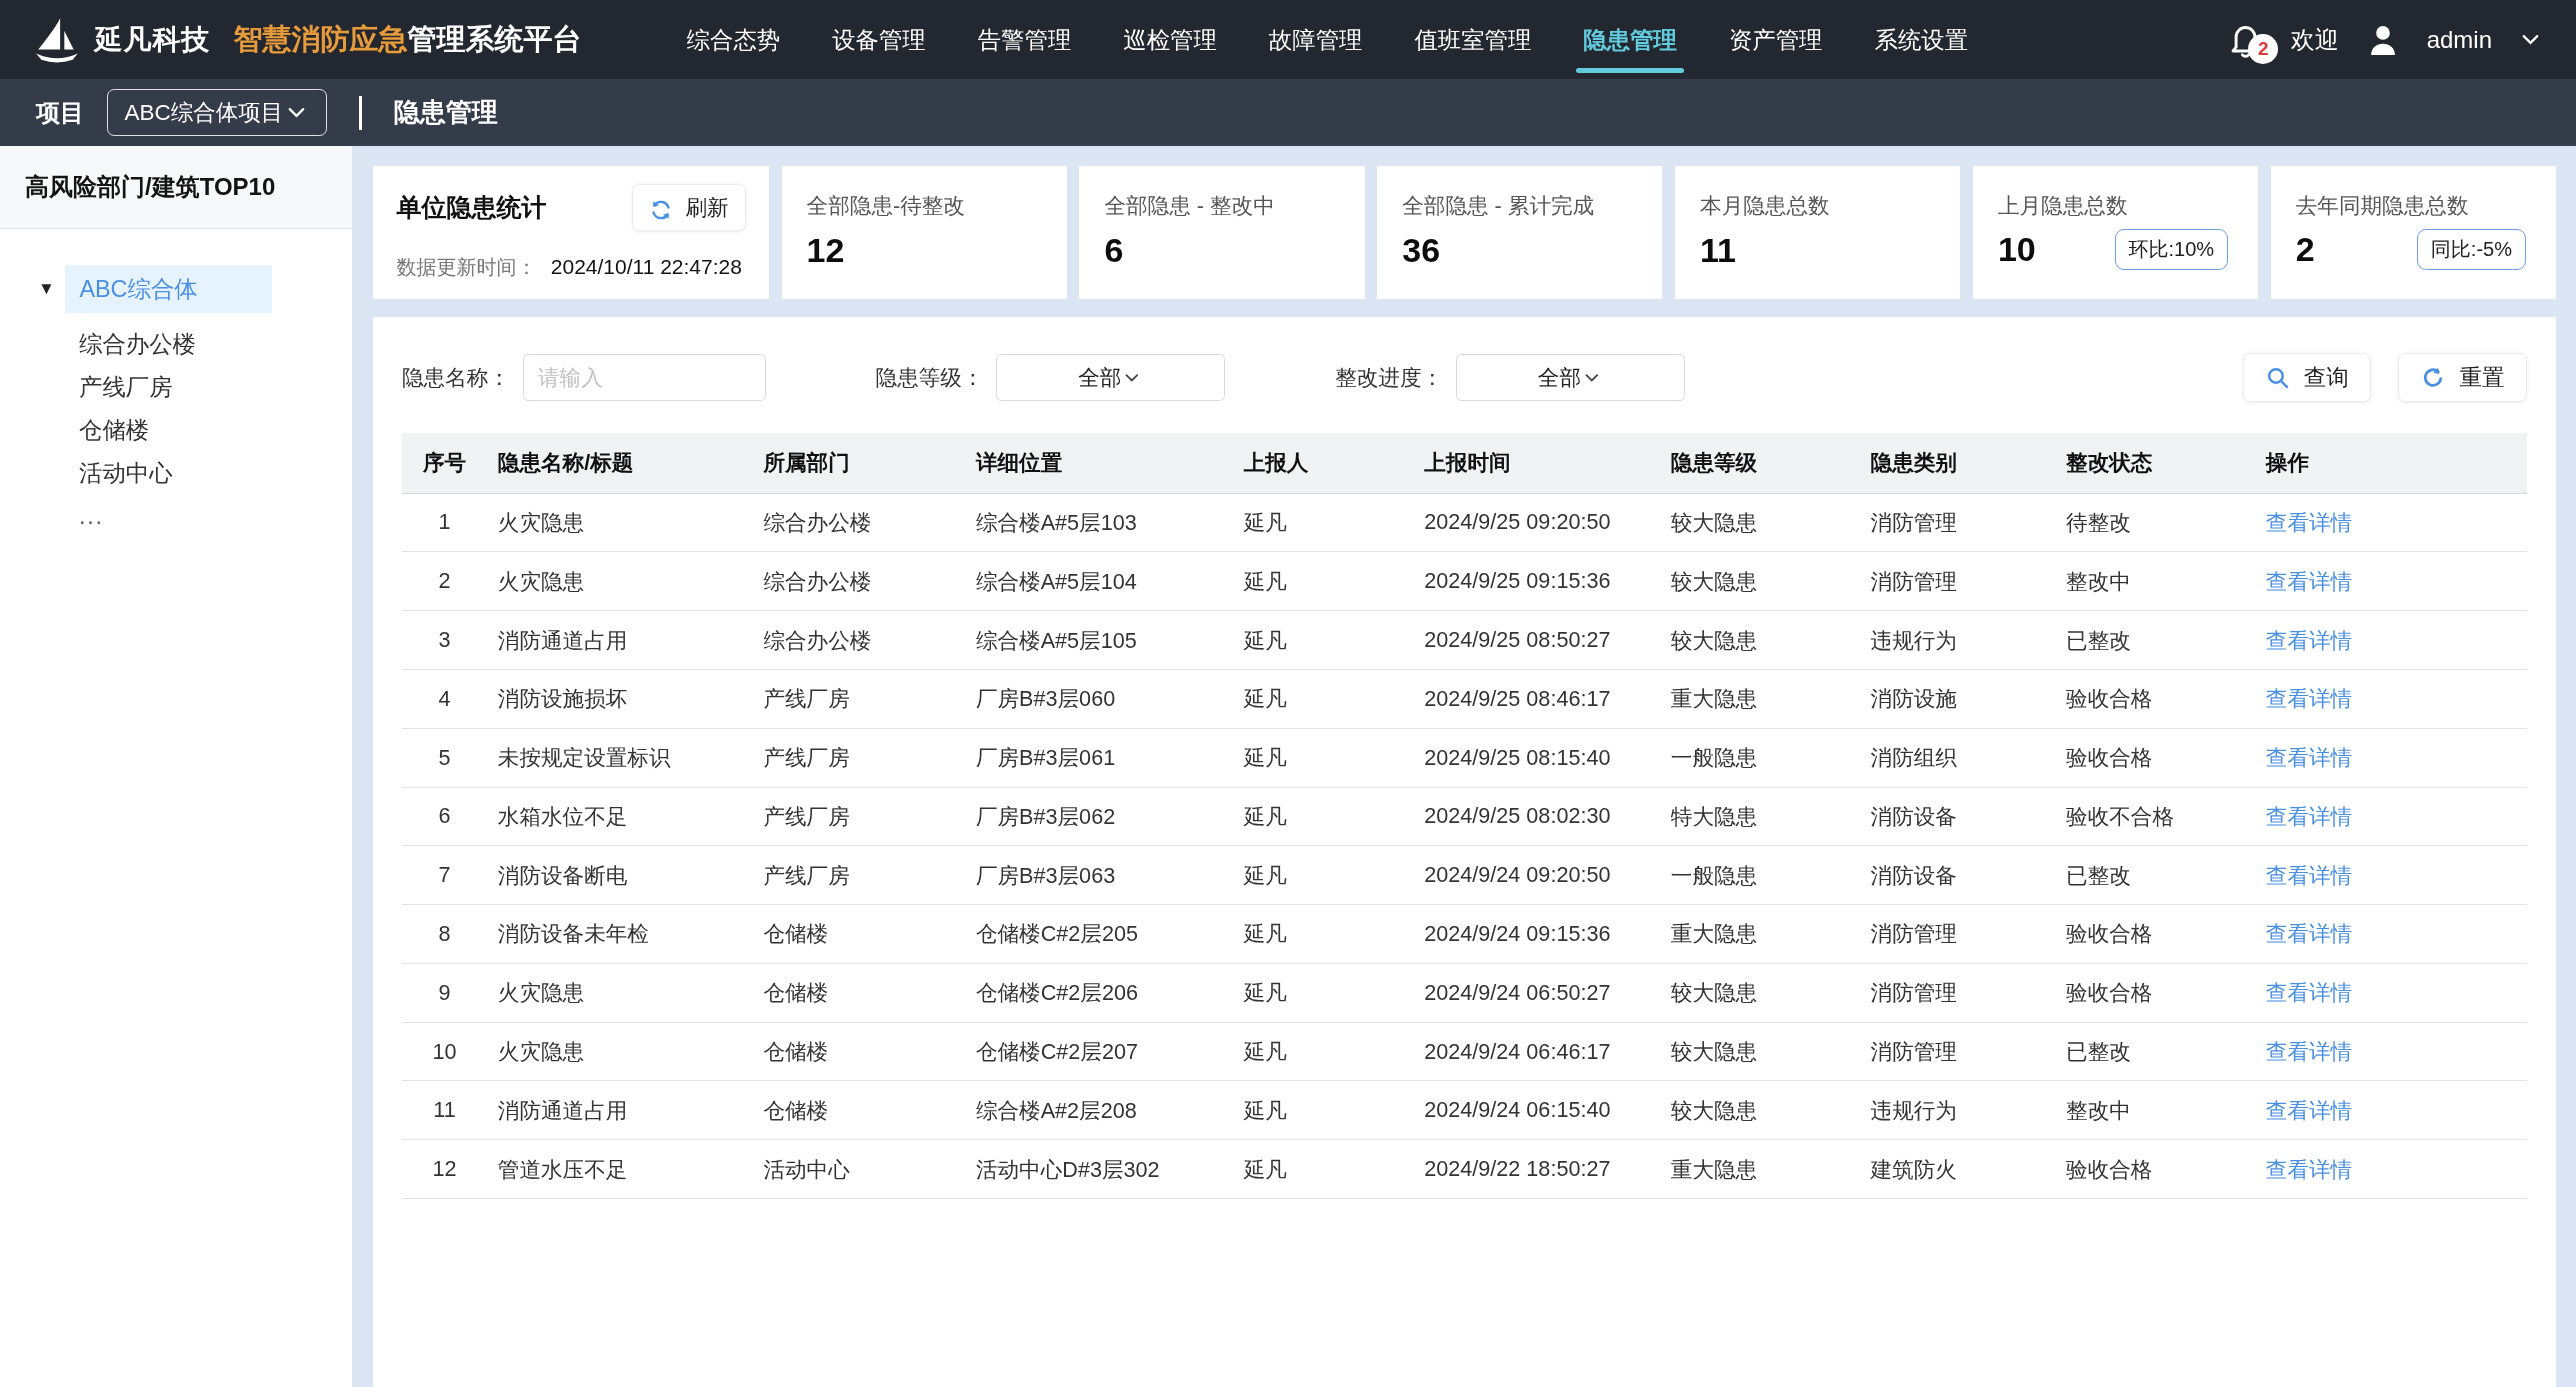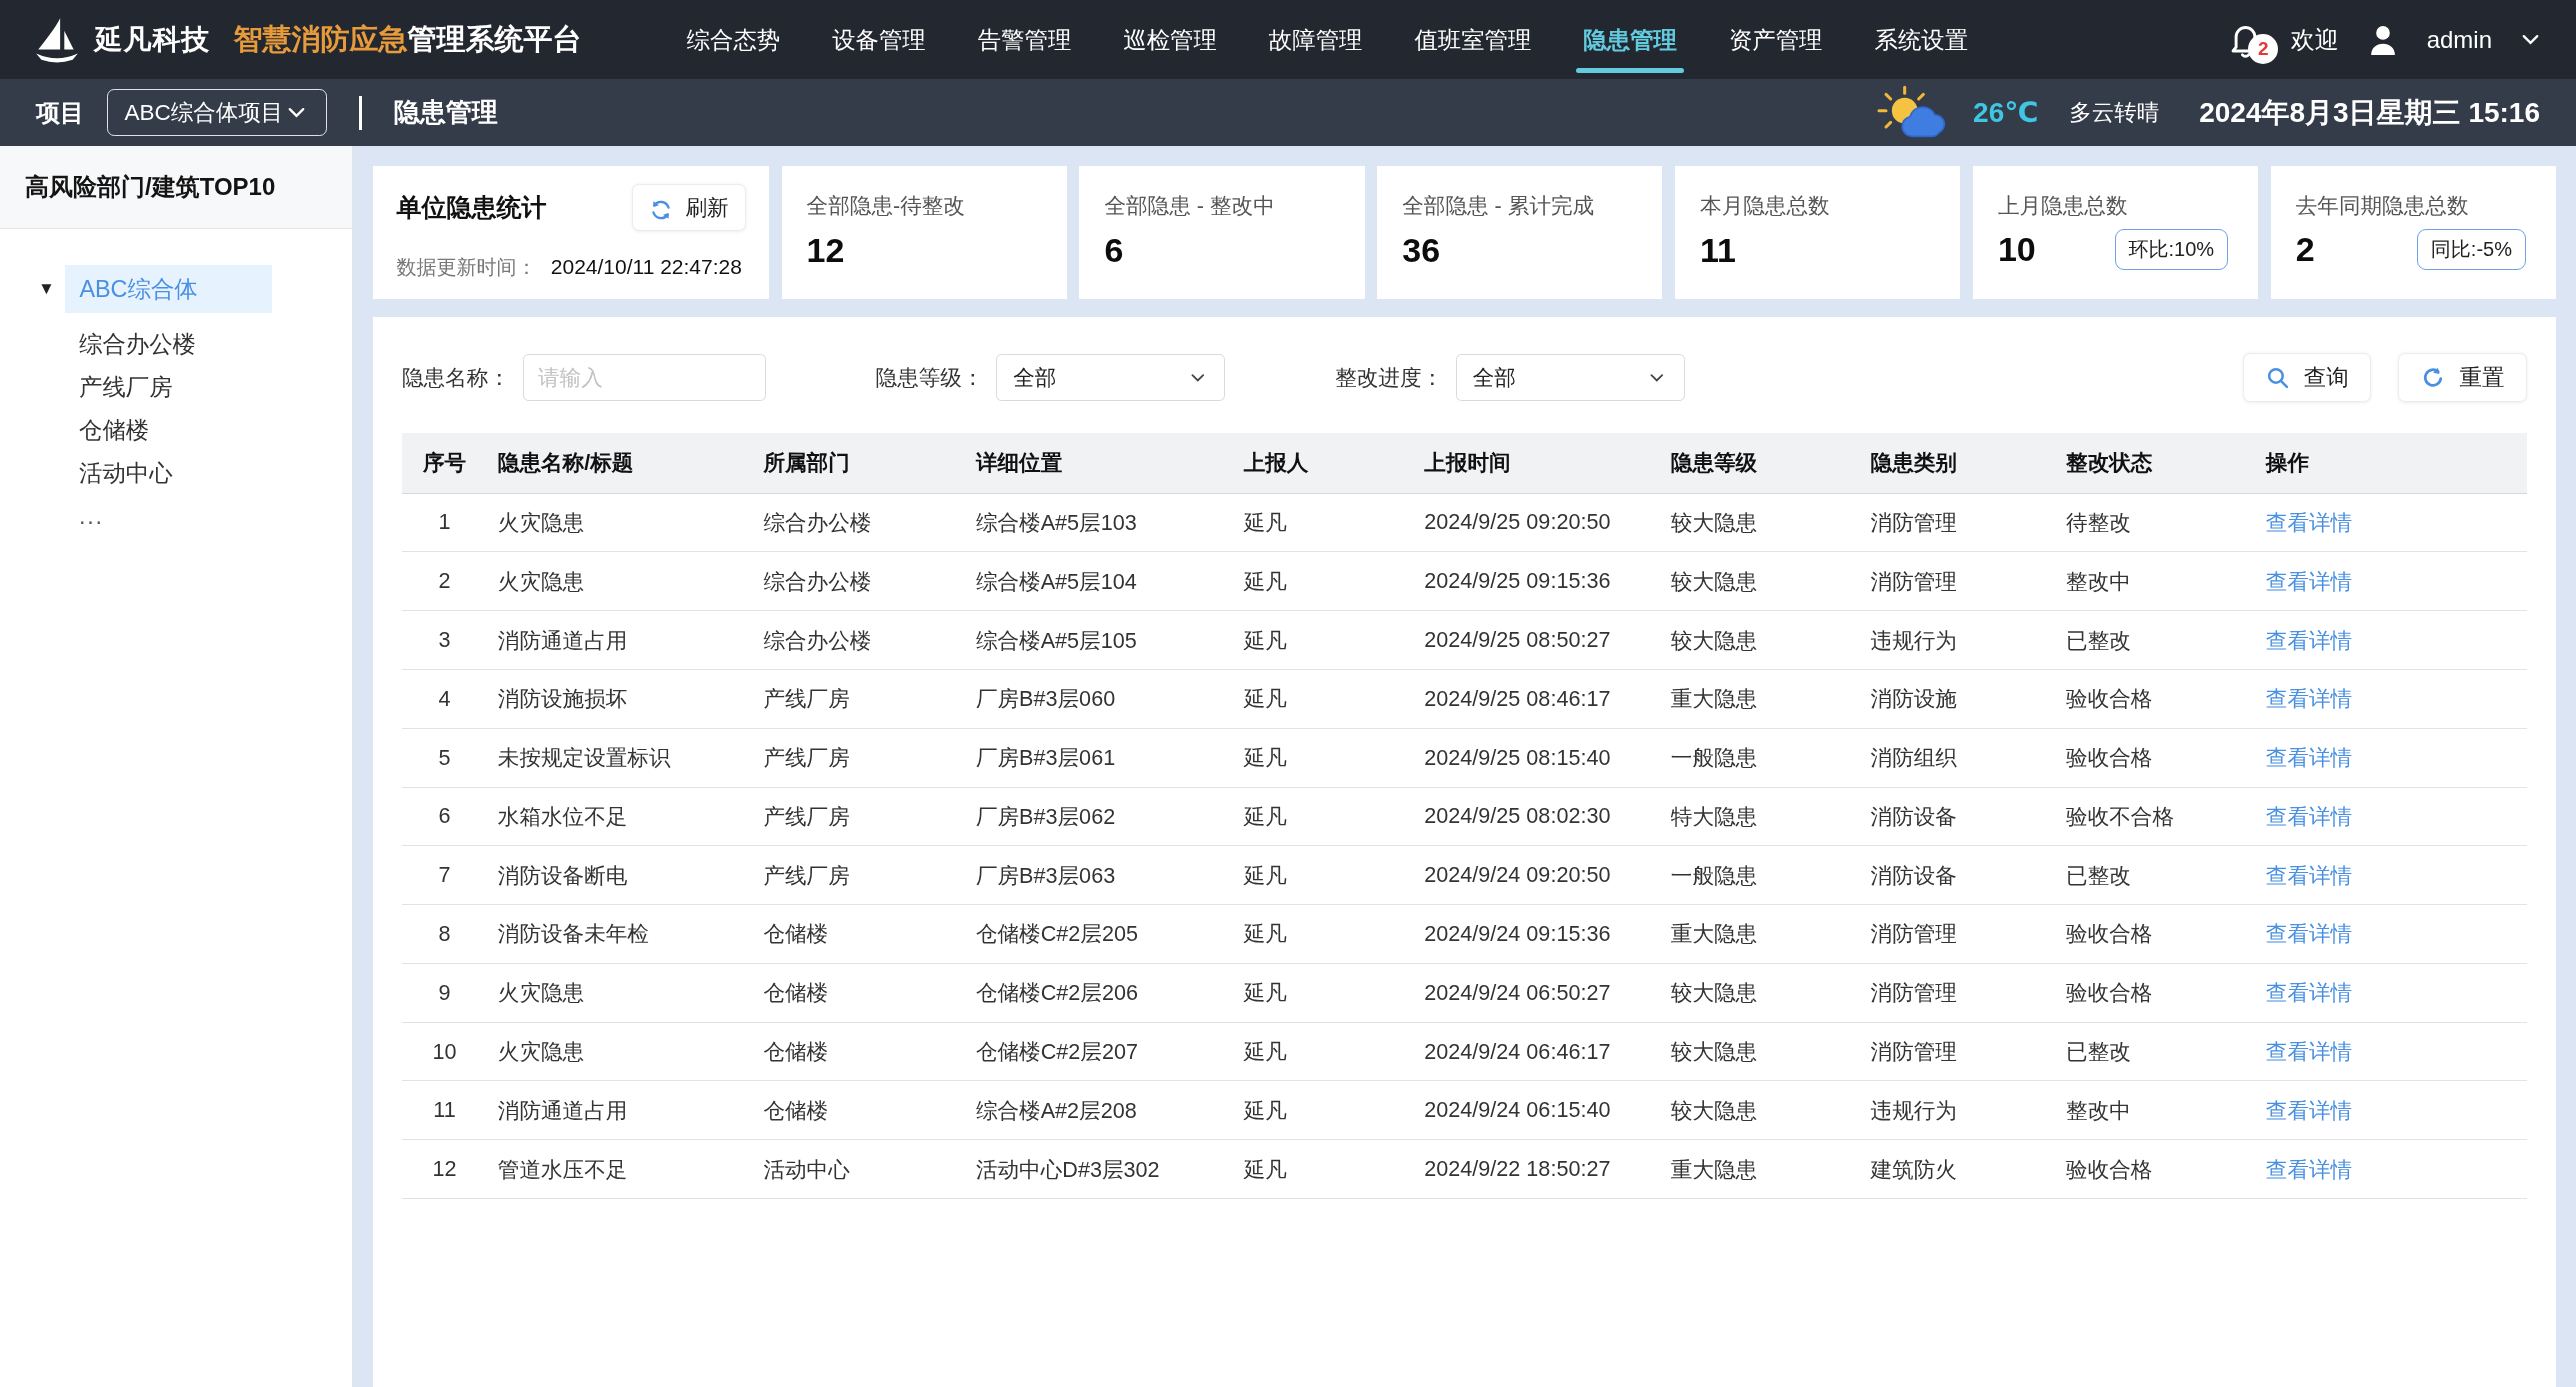--- a/index.html
+++ b/index.html
@@ -65,21 +65,21 @@
   .stat-value{font-size:34px; font-weight:bold; color:#0d0d0d;}
   .stat-badge{border:1.8px solid var(--badge-border); border-radius:9px; padding:6.3px 12.6px; font-size:20px; color:#222; margin-right:5.4px;}
   
   .panel{margin-top:18px; background:#fff; flex:1; padding:36px 29px 25px; display:flex; flex-direction:column; min-height:0;}
   .filter-row{display:flex; align-items:center; font-size:21.6px; color:#333; flex-shrink:0;}
   .filter-group{display:flex; align-items:center;}
   .fg-level{margin-left:110px;}
   .fg-progress{margin-left:110px;}
   .text-input{width:243px; height:47px; border:0.9px solid #d9d9d9; border-radius:5.4px; margin-left:12.6px; padding:0 14.4px; font-size:21.6px; color:#333; outline:none;}
   .text-input::placeholder{color:#c2c2c2;}
-  .select-box{width:229px; height:47px; border:0.9px solid #d9d9d9; border-radius:5.4px; margin-left:12.6px; display:flex; align-items:center; justify-content:space-between; padding:0 16px; font-size:21.6px; color:#222; cursor:pointer;}
+  .select-box{width:229px; height:47px; border:0.9px solid #d9d9d9; border-radius:5.4px; margin-left:12.6px; display:flex; align-items:center; justify-content:center; padding:0 16px; font-size:21.6px; color:#222; cursor:pointer;}
   .select-chev{width:21.6px; height:21.6px; color:#444;}
   .filter-actions{margin-left:auto; display:flex; gap:27px;}
   .action-btn{display:flex; align-items:center; gap:13.5px; background:#fff; border:0.9px solid #ececec; border-radius:7.2px; height:49px; padding:0 21.6px; font-size:22.5px; color:#222; box-shadow:0 0.9px 3.6px rgba(0,0,0,.07); cursor:pointer;}
   .action-btn svg{width:25px; height:25px;}
   
   table{width:100%; border-collapse:collapse; table-layout:fixed; margin-top:31px;}
   thead th{background:#f1f2f4; font-size:21.6px; font-weight:bold; color:#111; text-align:left; padding:15.3px 10.8px; border-bottom:0.9px solid #d8d8d8;}
   tbody td{font-size:21.6px; color:#333; padding:14.4px 10.8px; height:54px; border-bottom:0.9px solid #e3e3e3; overflow:hidden; white-space:nowrap;}
   th.col-index, td.col-index{text-align:center;}
   .detail-link{color:var(--link-blue); cursor:pointer; text-decoration:none;}
@@ -139,36 +139,20 @@
 <div class="projectbar">
   <span class="project-label">项目</span>
   <div class="project-select">
     <span>ABC综合体项目</span>
     <svg class="chev-icon" viewBox="0 0 24 24" fill="none" stroke="#fff" stroke-width="2" stroke-linecap="round">
       <polyline points="6 9 12 15 18 9"></polyline>
     </svg>
   </div>
   <div class="vdivider"></div>
   <span class="page-title">隐患管理</span>
-  <div class="bar-right">
-    <svg class="weather-icon" viewBox="0 0 70 48">
-      <g stroke="#f2b73a" stroke-width="2.6" stroke-linecap="round">
-        <line x1="24" y1="2" x2="24" y2="7"></line>
-          <line x1="8" y1="8" x2="12" y2="12"></line>
-        <line x1="2" y1="22" x2="8" y2="22"></line>
-          <line x1="8" y1="36" x2="12" y2="32"></line>
-        <line x1="40" y1="8" x2="36" y2="12"></line>
-      </g>
-      <circle cx="24" cy="22" r="11" fill="#f6c242"></circle>
-      <path d="M30 44 a8.5 8.5 0 0 1 -1.5-16.8 a11.5 11.5 0 0 1 21.5-1.6 a8 8 0 0 1 3.5 15.2 q-2 3.2-6.5 3.2 Z" fill="#3f7de0" stroke="#2f66c9" stroke-width="1.5"></path>
-    </svg>
-    <span class="temp">26℃</span>
-    <span class="condition">多云转晴</span>
-    <span class="datetime">2024年8月3日星期三 15:16</span>
-  </div>
 </div>
 
 <div class="layout">
 
   <div class="sidebar">
     <div class="sidebar-header">高风险部门/建筑TOP10</div>
     <div class="tree">
       <div class="tree-root-row">
         <span class="tree-caret">▼</span>
         <span class="tree-root-label">ABC综合体</span>

